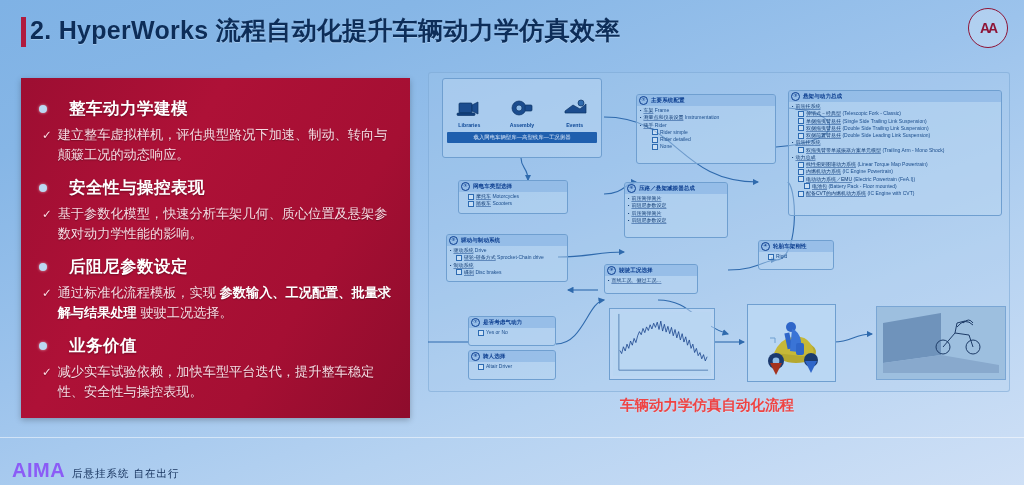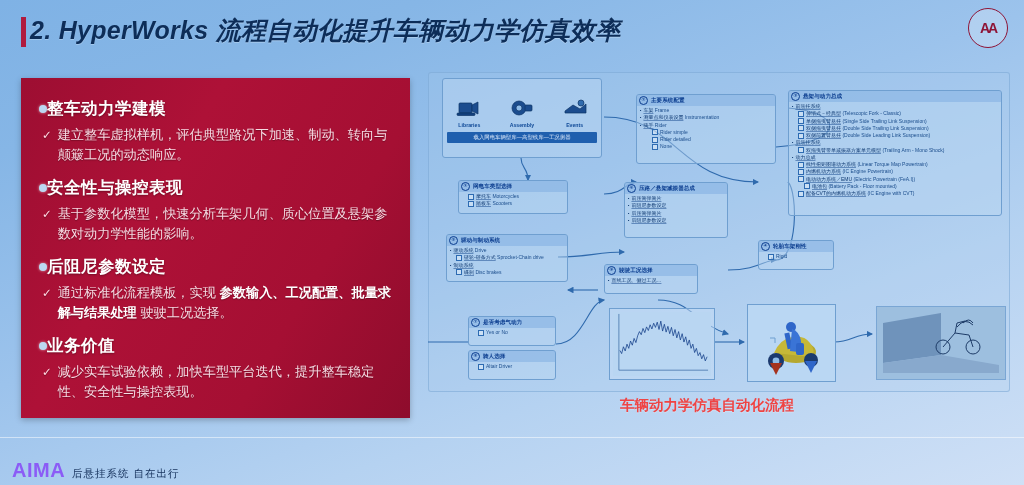--- a/index.html
+++ b/index.html
@@ -8,38 +8,38 @@
     font-family:"Liberation Sans","DejaVu Sans",sans-serif;
     background:linear-gradient(160deg,#7fb2e5 0%,#86b6e6 18%,#9cc3ec 45%,#b5d2f1 70%,#cfe0f6 100%);
     position:relative;
   }
   
   #header{position:absolute;left:0;top:0;width:1024px;height:62px;}
   #title-bar{position:absolute;left:21px;top:17px;width:5px;height:30px;background:#b01a3e;}
   #page-title{
     position:absolute;left:30px;top:14px;
     font-size:25px;font-weight:bold;color:#0d2d58;letter-spacing:.3px;
-    white-space:nowrap;text-shadow:0 1px 0 rgba(255,255,255,.25);font-style:italic;
+    white-space:nowrap;text-shadow:0 1px 0 rgba(255,255,255,.25);
   }
   #brand-mark{
     position:absolute;right:16px;top:8px;width:38px;height:38px;border-radius:50%;
     border:1.6px solid #8e1436;display:flex;align-items:center;justify-content:center;
     color:#8e1436;font-size:14px;font-weight:bold;letter-spacing:-2px;
     background:rgba(255,255,255,.22);
     text-align:right;
   }
   
   #red-panel{
     position:absolute;left:21px;top:78px;width:389px;height:340px;
     background:linear-gradient(120deg,#9d0e32 0%,#ae1137 35%,#a50f33 70%,#8e0c2c 100%);
     box-shadow:0 2px 6px rgba(0,0,0,.25);
   }
   .rp-block{padding:0 18px;}
   .rp-head{
-    display:flex;align-items:flex-start;gap:0;
+    display:flex;align-items:flex-start;gap:22px;
     color:#ffffff;font-size:16.5px;font-weight:bold;margin:0 0 5px 0;letter-spacing:.5px;
     text-shadow:0 1px 2px rgba(0,0,0,.35);
   }
   .rp-bullet{
     flex:0 0 auto;width:8px;height:8px;border-radius:50%;
     background:#bcd8f2;margin-top:7px;box-shadow:0 0 3px rgba(255,255,255,.6);
   }
   .rp-body{
     display:flex;align-items:flex-start;gap:6px;
     color:#f6dbe3;font-size:13.2px;line-height:1.52;margin:0 0 12px 3px;

